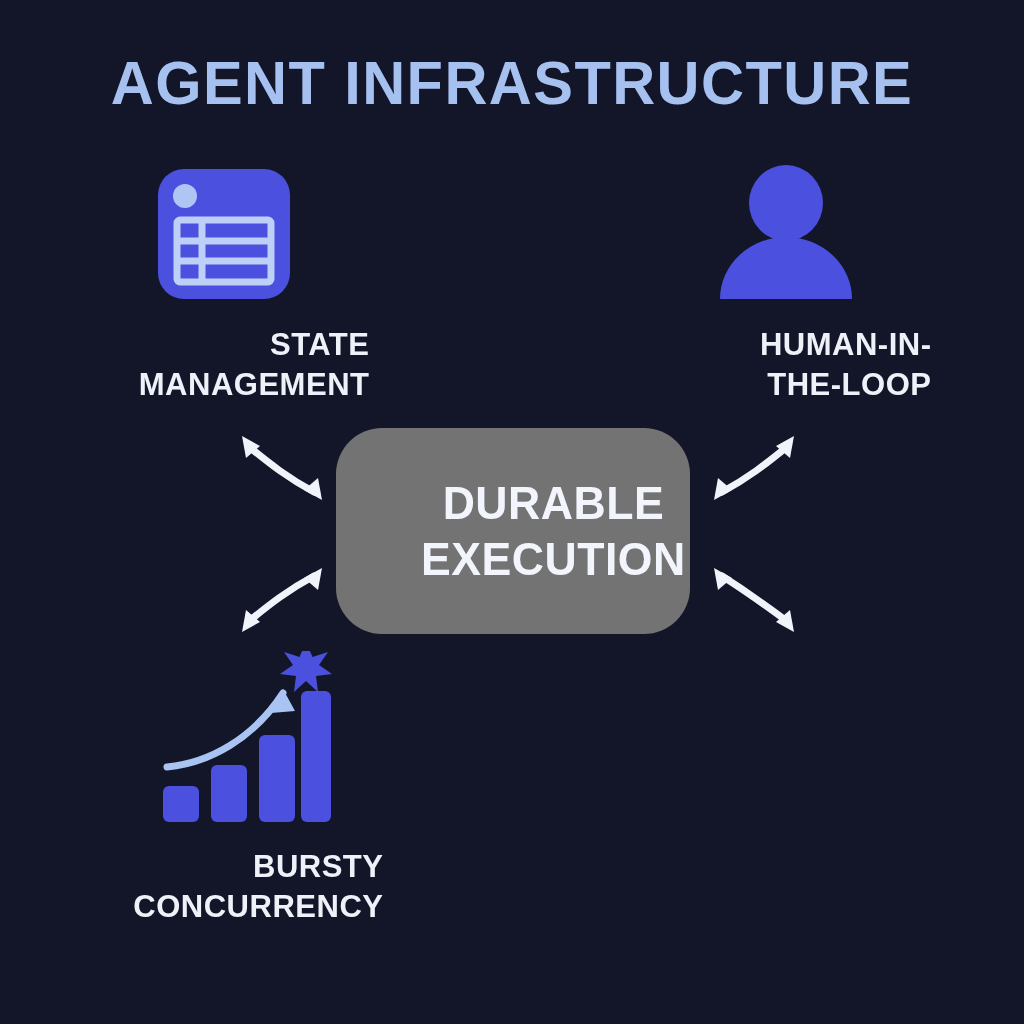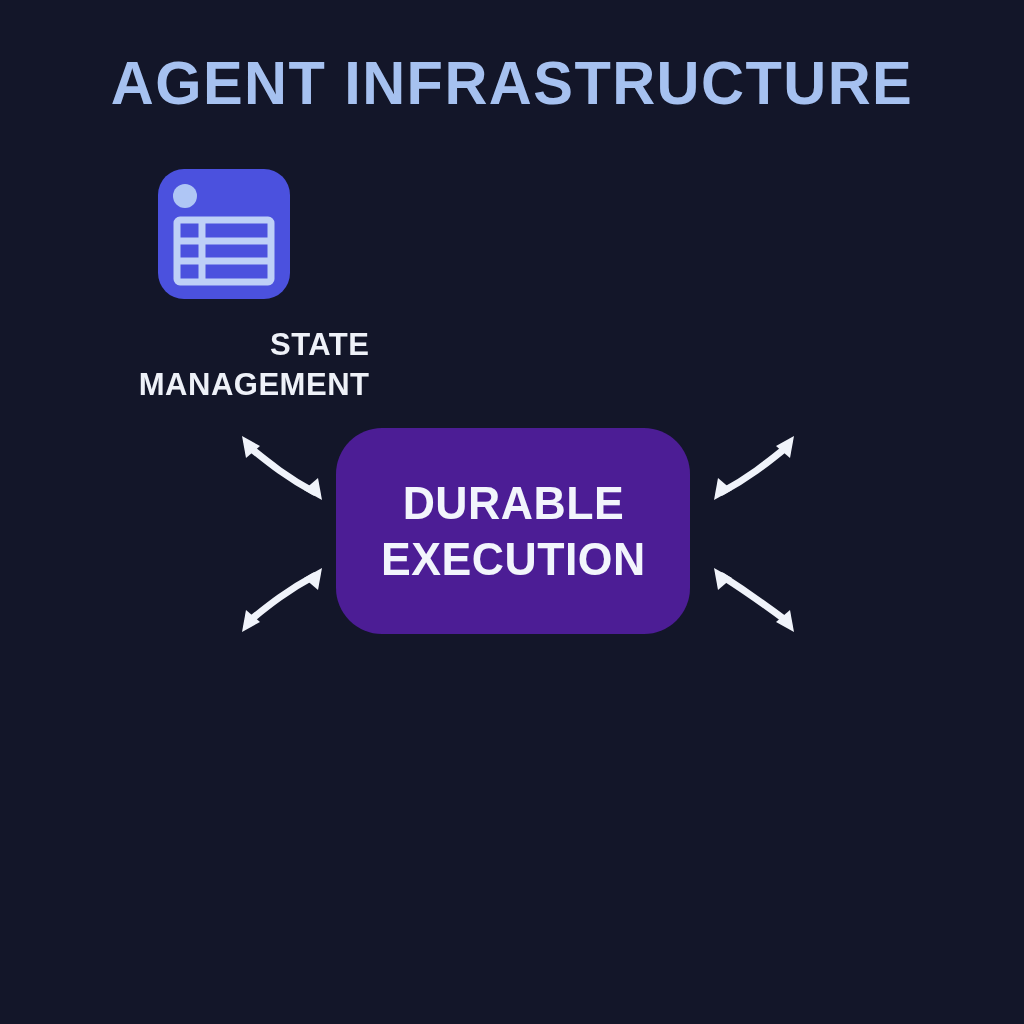--- a/index.html
+++ b/index.html
@@ -68,25 +68,25 @@
   #node-bursty .node-icon,
   #node-streaming .node-icon { height: 182px; }
 
   
   #hub {
     position: absolute;
     left: 336px;
     top: 428px;
     width: 354px;
     height: 206px;
-    background: #4c1d95;
+    background: #737373;
     border-radius: 46px;
     display: flex;
     align-items: center;
-    justify-content: center;
+    justify-content: flex-end;
     box-shadow: 0 0 0 0 rgba(0,0,0,0);
   }
   #hub-label {
     font-size: 46px;
     line-height: 56px;
     font-weight: bold;
     color: #F2F5FC;
     text-align: center;
     letter-spacing: 0.5px;
     white-space: pre-line;
@@ -121,21 +121,51 @@
           <line x1="28" y1="83" x2="122" y2="83"></line>
           <line x1="28" y1="103" x2="122" y2="103"></line>
           <line x1="53" y1="62" x2="53" y2="124"></line>
         </g>
       </svg>
     </div>
     <div class="node-label">STATE
 MANAGEMENT</div>
   </div>
 
-
+  <div class="node" id="node-human">
+    <div class="node-icon">
+      <svg width="150" height="150" viewBox="0 0 150 150">
+        <ellipse cx="75" cy="45" rx="37" ry="38" fill="#4B51DE"></ellipse>
+        <path d="M9 141 A 66 62 0 0 1 141 141 Z" fill="#4B51DE"></path>
+      </svg>
+    </div>
+    <div class="node-label">HUMAN-IN-
+THE-LOOP</div>
+  </div>
+
+  <div class="node" id="node-bursty">
+    <div class="node-icon">
+      <svg width="190" height="176" viewBox="0 0 190 176">
+
+        <rect x="20" y="135" width="36" height="36" rx="6" fill="#4B51DE"></rect>
+        <rect x="68" y="114" width="36" height="57" rx="6" fill="#4B51DE"></rect>
+        <rect x="116" y="84" width="36" height="87" rx="6" fill="#4B51DE"></rect>
+        <rect x="158" y="40" width="30" height="131" rx="6" fill="#4B51DE"></rect>
+
+        <path d="M24 116 C 66 112, 110 88, 140 42" fill="none" stroke="#A9C3F3" stroke-width="7" stroke-linecap="round"></path>
+        <path d="M140 38 L 128 62 L 152 60 Z" fill="#A9C3F3"></path>
+
+        <g transform="translate(163,16)" fill="#4B51DE">
+          <path d="M0,-25 L6.5,-10 L22,-15 L13,-2 L26,7 L10,9 L12,25 L0,14 L-12,25 L-10,9 L-26,7 L-13,-2 L-22,-15 L-6.5,-10 Z"></path>
+        </g>
+      </svg>
+    </div>
+    <div class="node-label">BURSTY
+CONCURRENCY</div>
+  </div>
 
 
   <div id="hub">
     <div id="hub-label">DURABLE
 EXECUTION</div>
   </div>
 
   <svg class="arrow" id="arrow-tl" viewBox="0 0 120 100">
     <g>
       <path d="M26 26 C 48 44, 66 58, 92 72" fill="none" stroke="#F0F3FA" stroke-width="7" stroke-linecap="round"></path>

